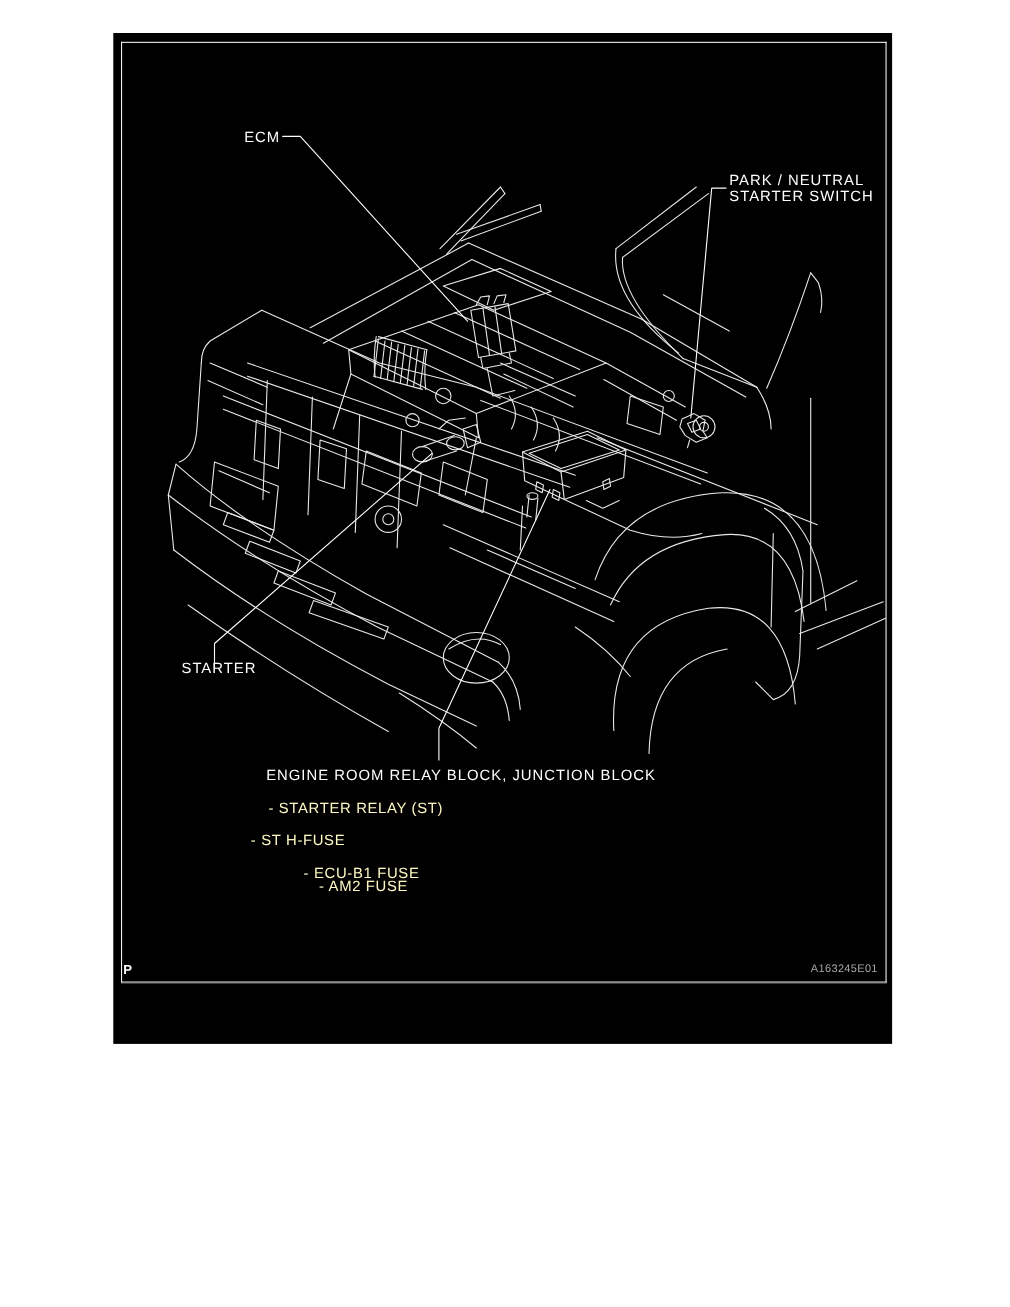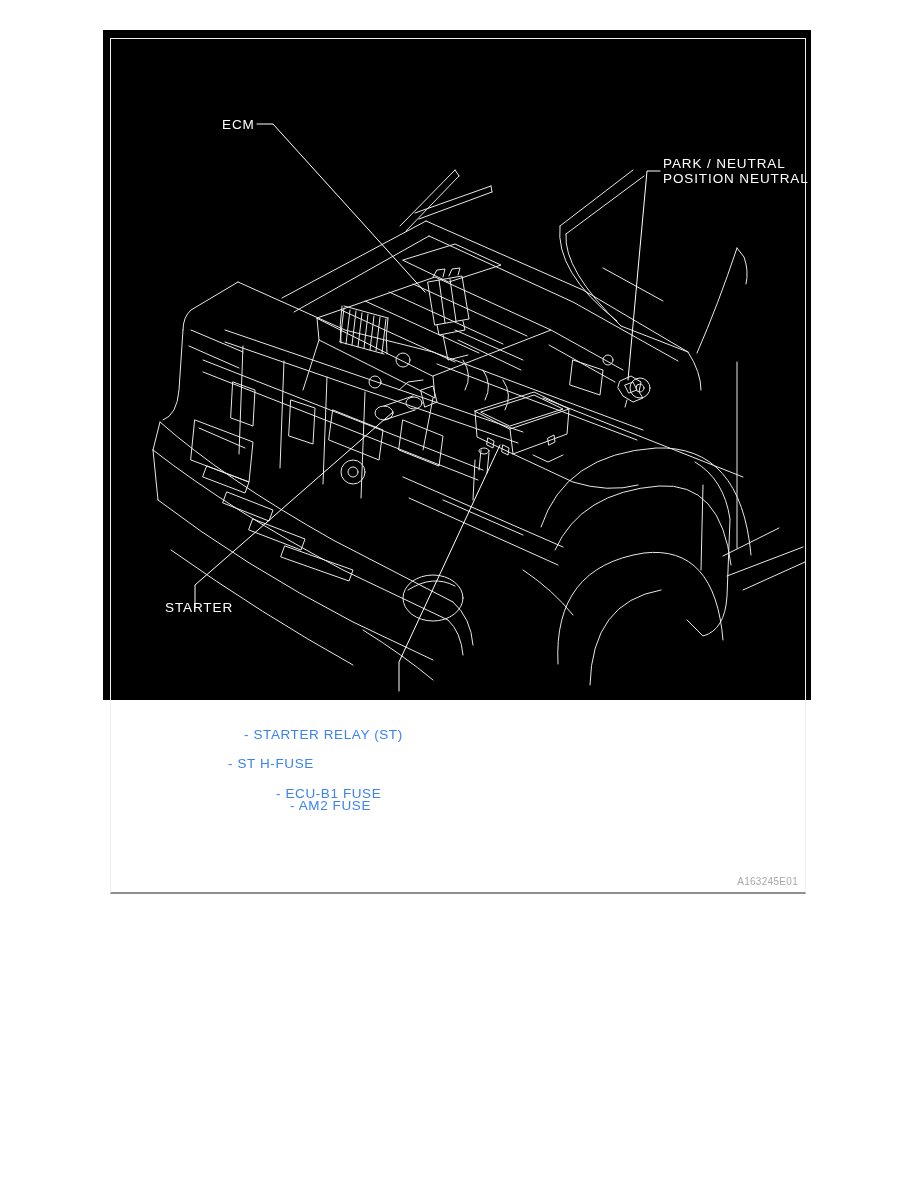--- a/index.html
+++ b/index.html
@@ -6,21 +6,21 @@
   .page{
     position:relative;
     width:918px;height:1188px;
     background:#ffffff;
     font-family:"Liberation Sans", sans-serif;
     overflow:hidden;
   }
   .panel{
     position:absolute;
     left:103px;top:30px;
-    width:708px;height:670px;
+    width:708px;height:919px;
     background:#000000;
   }
   .panel-border{
     position:absolute;
     left:7px;top:8px;
     width:694px;height:853px;
     border:1px solid #efefef;
     border-bottom:2px solid #8f8f8f;
     pointer-events:none;
   }
@@ -31,21 +31,21 @@
   .label{
     position:absolute;
     color:#ffffff;
     font-size:13.5px;
     letter-spacing:0.9px;
     white-space:nowrap;
     line-height:15px;
   }
   .relay-text .item{
     position:absolute;left:0;
-    color:#3b82f6;
+    color:#fef9c3;
     font-size:13.5px;
     letter-spacing:0.6px;
     white-space:nowrap;
   }
   .page-marker{
     position:absolute;
     left:9px;top:844px;
     color:#ffffff;
     font-size:12px;
     font-weight:700;
@@ -244,21 +244,21 @@
         <path d="M557,141 L544,141 L525,350"></path>
         <path d="M92,578 L92,555 L290,382"></path>
         <path d="M397,415 L296,632 L296,661"></path>
       </g>
     </svg>
 
     <div class="label" style="left:119px;top:87px;">ECM</div>
 
     <div class="label" style="left:560px;top:126px;">
       <div>PARK / NEUTRAL</div>
-      <div>POSITION NEUTRAL</div>
+      <div>STARTER SWITCH</div>
     </div>
 
     <div class="label" style="left:62px;top:570px;">STARTER</div>
 
     <div class="relay-text">
       <div class="label" style="left:139px;top:667px;">ENGINE ROOM RELAY BLOCK, JUNCTION BLOCK</div>
       <div class="item" style="left:141px;top:697px;">- STARTER RELAY (ST)</div>
       <div class="item" style="left:125px;top:726px;">- ST H-FUSE</div>
       <div class="item" style="left:141px;top:756px;margin-left:32px;">- ECU-B1 FUSE</div>
       <div class="item" style="left:141px;top:768px;margin-left:46px;">- AM2 FUSE</div>

